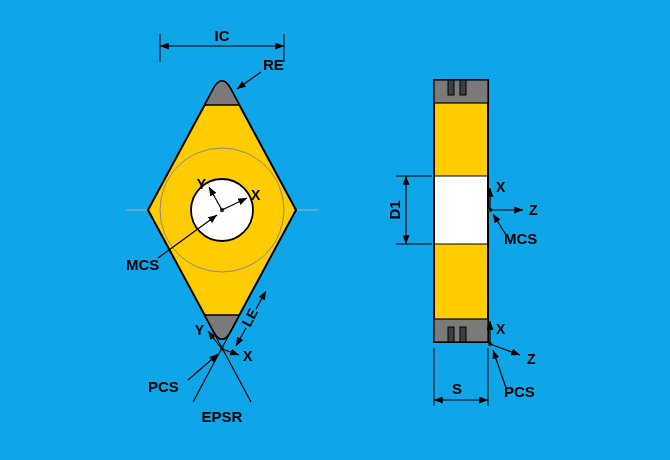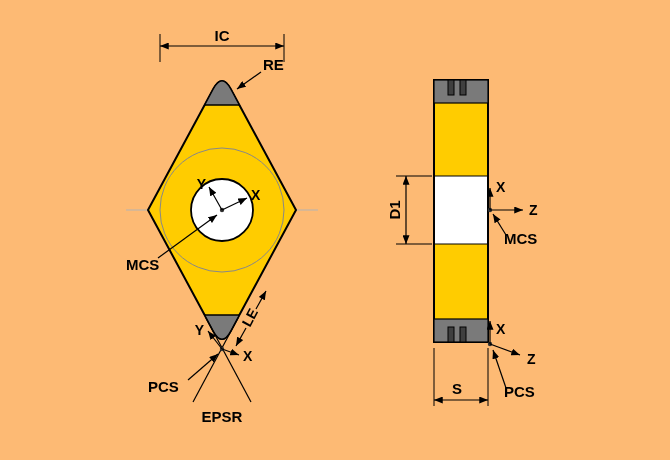--- a/index.html
+++ b/index.html
@@ -1,16 +1,16 @@
 <!DOCTYPE html>
 <html><head>
 <meta charset="utf-8">
 <style>
   html,body{margin:0;padding:0;background:#ffffff;}
-  .canvas{position:relative;width:670px;height:460px;background:#fdba74;overflow:hidden;
+  .canvas{position:relative;width:670px;height:460px;background:#0ea5e9;overflow:hidden;
           font-family:"Liberation Sans", sans-serif;}
   svg{display:block;}
   .lbl{font-family:"Liberation Sans", sans-serif;font-size:15px;font-weight:bold;fill:#000;}
   .axis{font-family:"Liberation Sans", sans-serif;font-size:14px;font-weight:bold;fill:#000;}
   .dim{stroke:#000;stroke-width:1.2;fill:none;}
   .thin{stroke:#000;stroke-width:1;fill:none;}
   .edgeline{stroke:#000;stroke-width:1.2;fill:none;}
   .cl{stroke:#b3b3b3;stroke-width:1;fill:none;}
   .dot{fill:#333;}
 </style>

